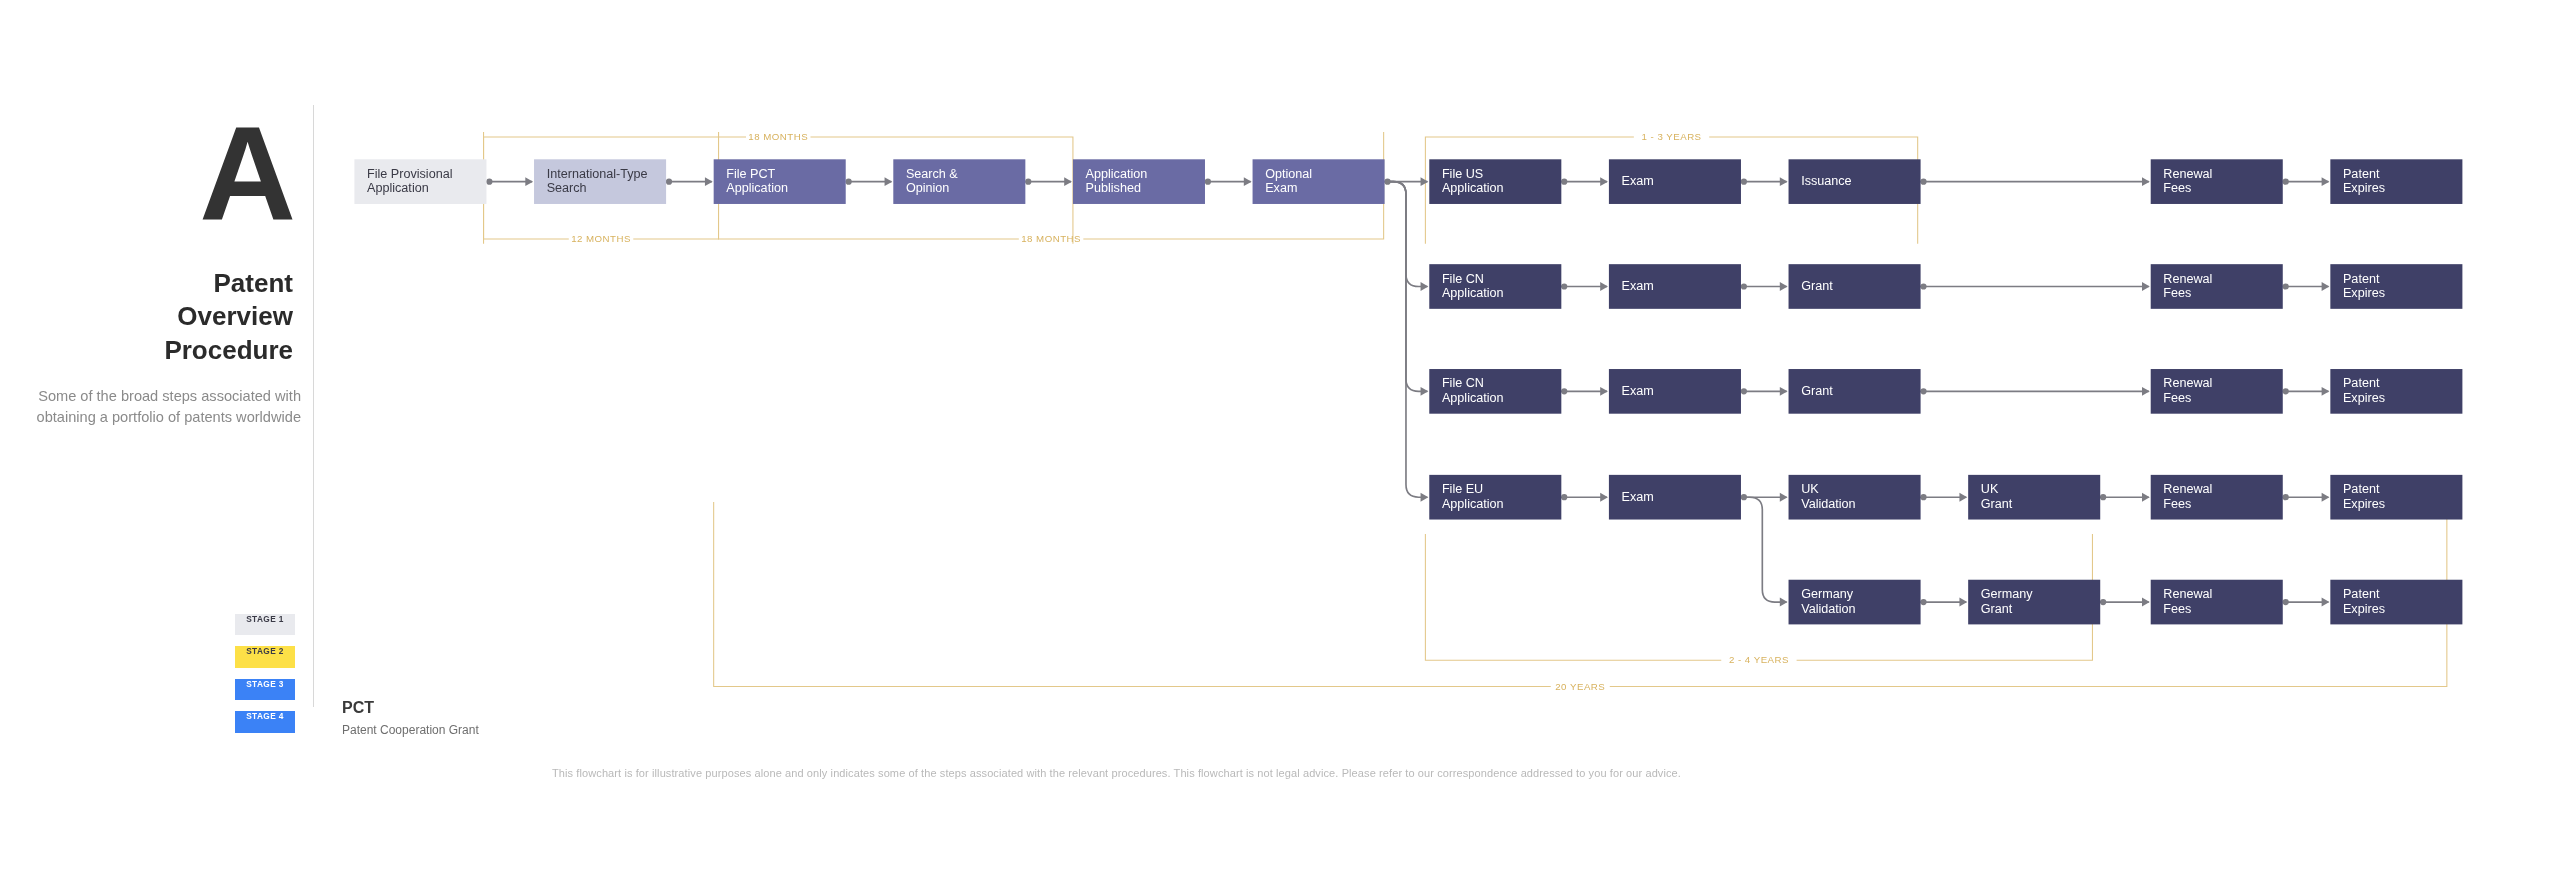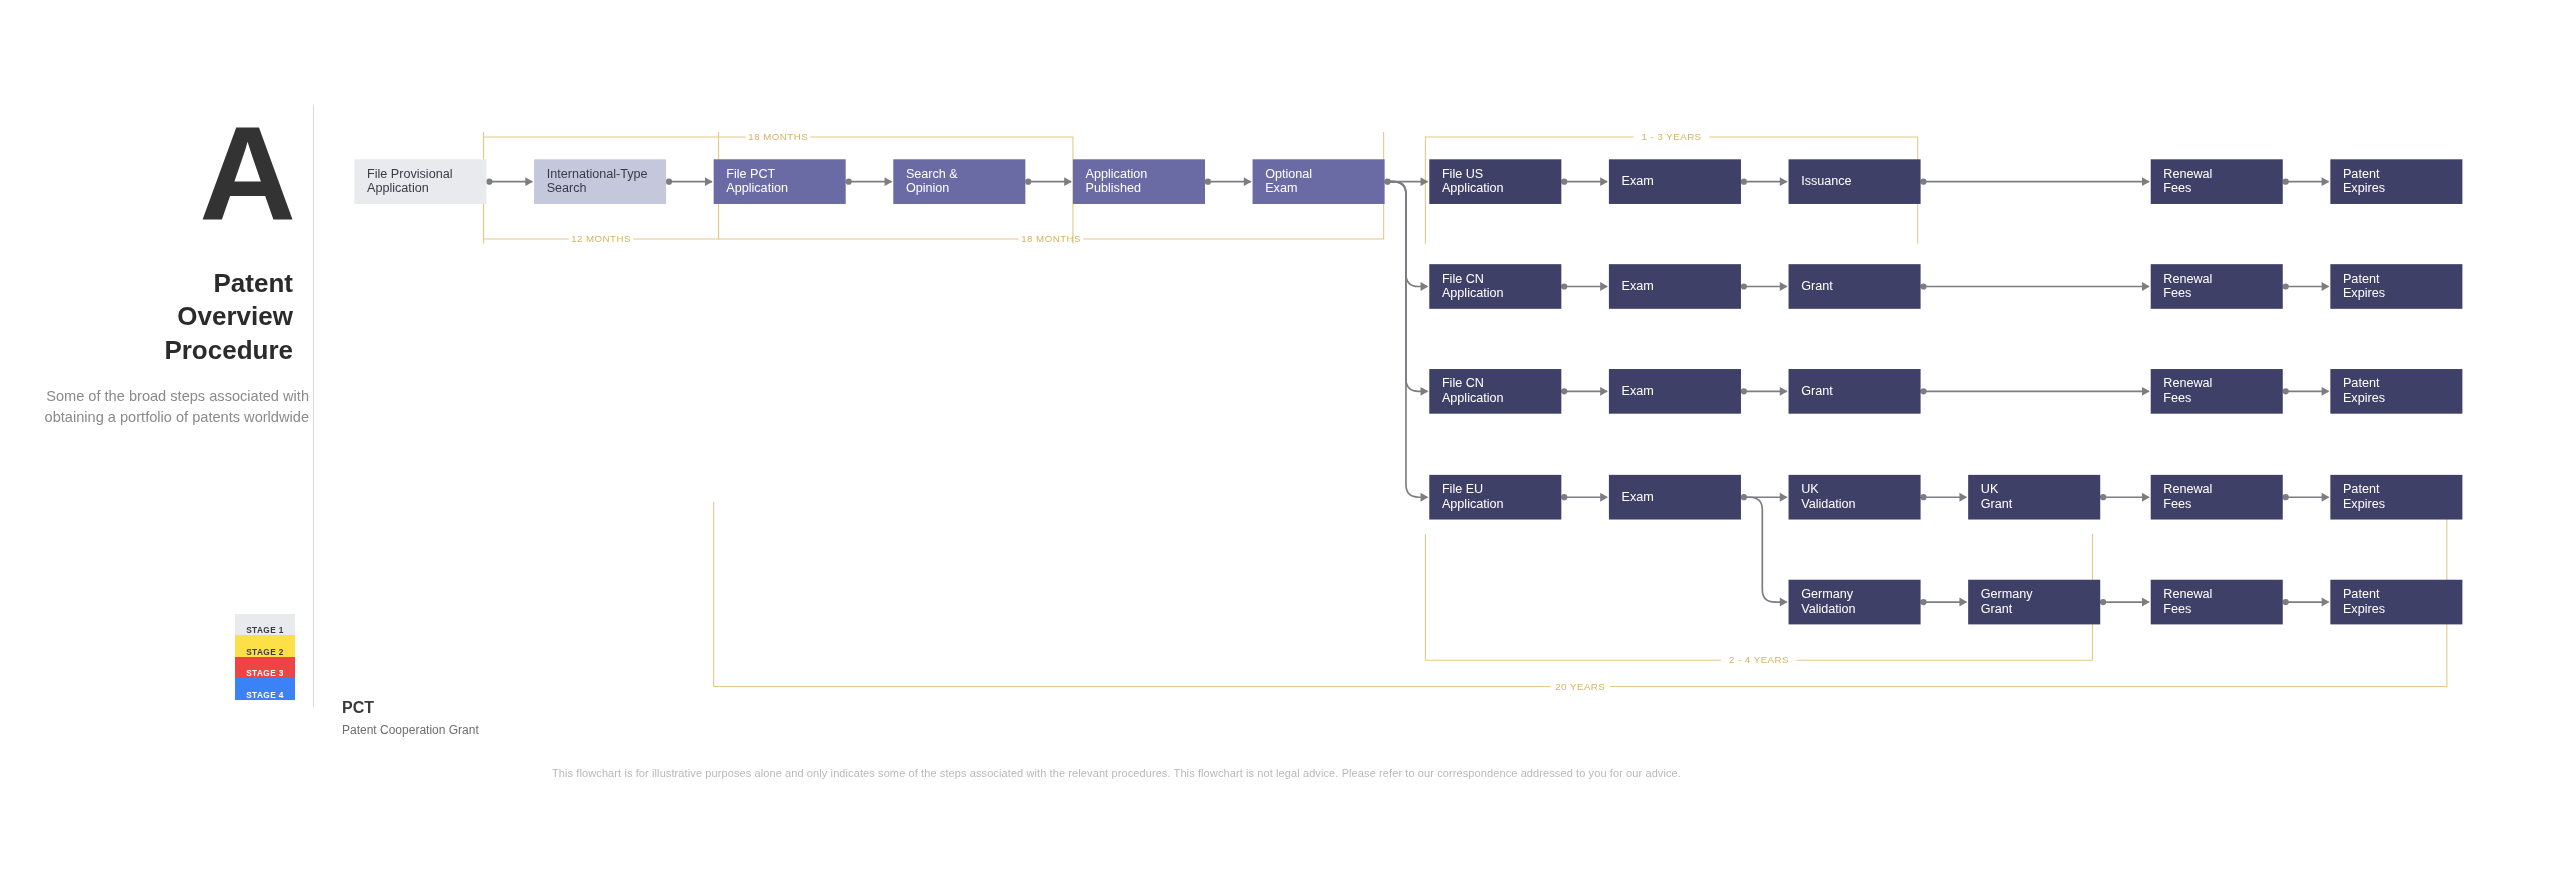--- a/index.html
+++ b/index.html
@@ -43,41 +43,41 @@
     width: 293px;
     text-align: right;
     font-size: 26px;
     font-weight: 700;
     line-height: 1.28;
     color: #2b2b2b;
   }
   #brand-title div { display: block; }
   #brand-subtitle {
     position: absolute;
-    left: 16px; top: 386px;
+    left: 8px; top: 386px;
     width: 293px;
     text-align: right;
     font-size: 14.6px;
     font-weight: 400;
     line-height: 1.45;
     color: #8a8a8a;
   }
 
   
   #legend {
     position: absolute;
     left: 235px; top: 614px;
     width: 60px;
   }
   .legend-chip {
     width: 60px;
     height: 21.4px;
-    margin-bottom: 0;
+    margin-bottom: 11px;
     display: flex;
-    align-items: flex-end;
+    align-items: flex-start;
     justify-content: center;
     font-size: 8.3px;
     font-weight: 700;
     letter-spacing: 0.4px;
   }
 
   
   #pct-key {
     position: absolute;
     left: 342px; top: 695px;
@@ -141,21 +141,21 @@
       <div>Procedure</div>
     </div>
   <div id="brand-subtitle">Some of the broad steps associated with obtaining a portfolio of patents worldwide</div>
   <div id="legend">
       <div class="legend-chip" style="background: rgb(233, 234, 238); color: rgb(58, 58, 70);">
         <span>STAGE 1</span>
       </div>
       <div class="legend-chip" style="background: #fde047; color: rgb(58, 58, 70);">
         <span>STAGE 2</span>
       </div>
-      <div class="legend-chip" style="background: #ef4444; color: rgb(255, 255, 255);">
+      <div class="legend-chip" style="background: #3b82f6; color: rgb(255, 255, 255);">
         <span>STAGE 3</span>
       </div>
       <div class="legend-chip" style="background: #3b82f6; color: rgb(255, 255, 255);">
         <span>STAGE 4</span>
       </div>
     </div>
 </div>
 <div id="sidebar-divider"></div>
 
 <svg id="flow-canvas" width="2576" height="874" viewBox="0 0 2653 900" xmlns="http://www.w3.org/2000/svg">

